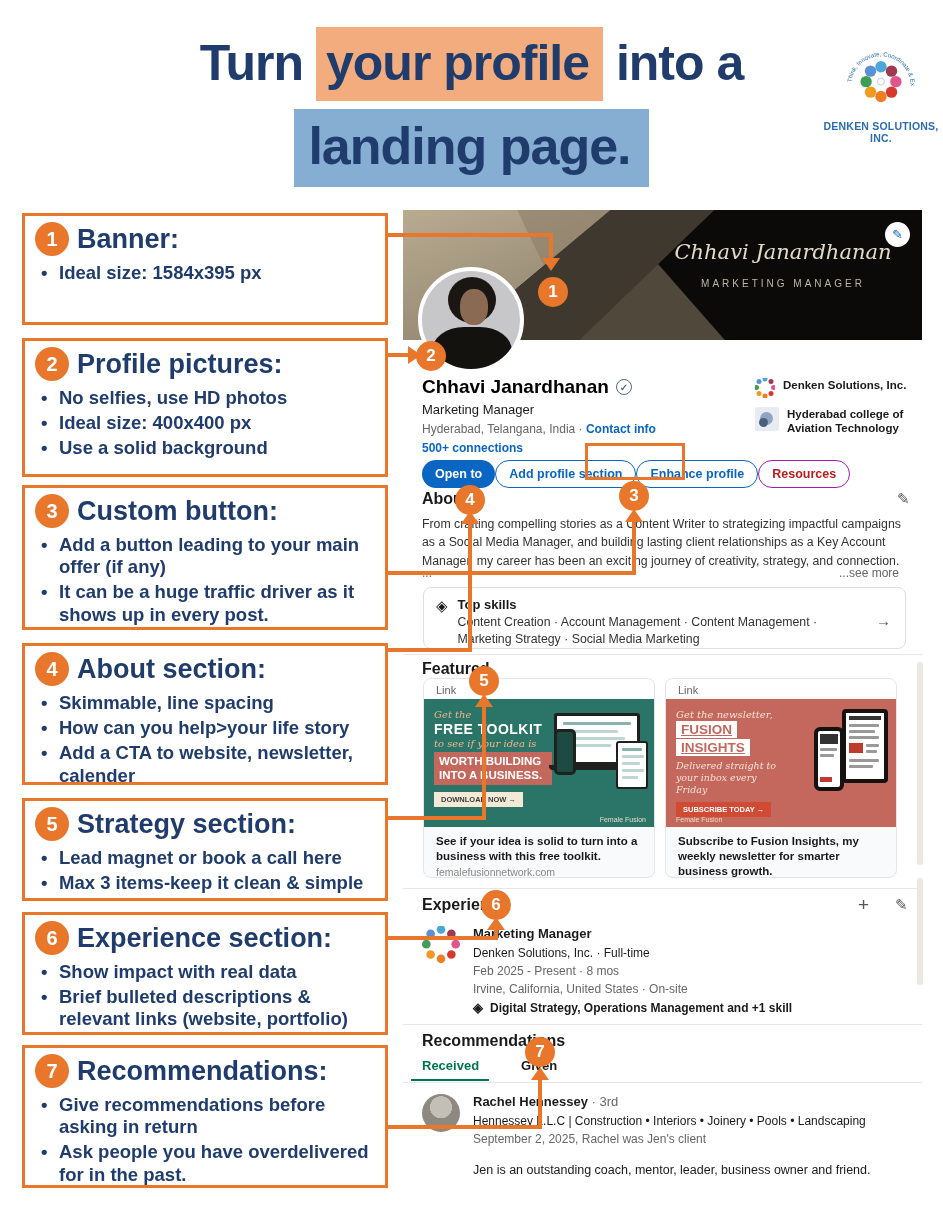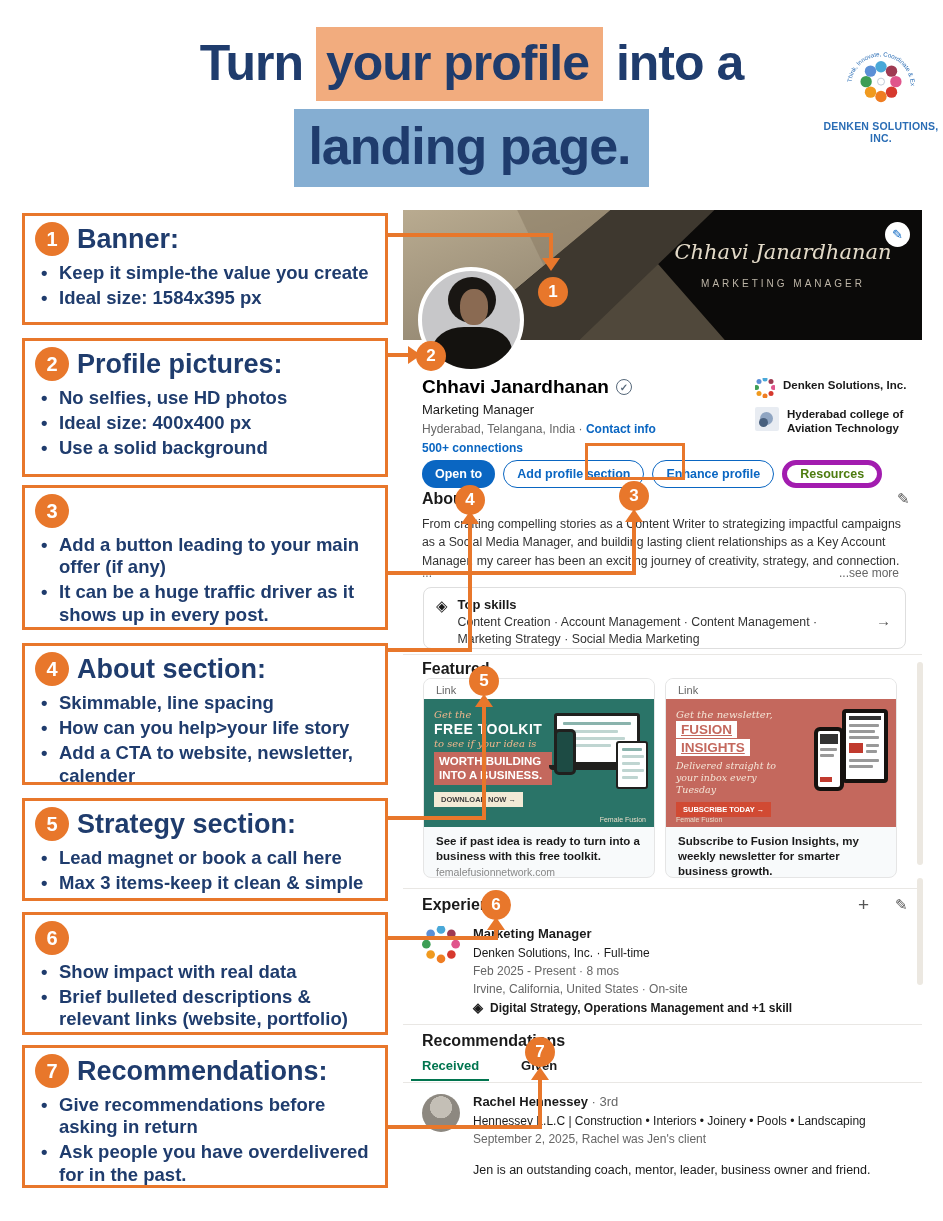--- a/index.html
+++ b/index.html
@@ -66,26 +66,26 @@
   .av-body { position:absolute; left:10px; top:56px; width:80px; height:60px; border-radius:40% 40% 0 0; background:#14120f; }
 
   .li-name-row { left:19px; top:166px; font-size:19px; font-weight:bold; color:#000; display:flex; align-items:center; gap:7px; }
   .verify-badge { width:16px; height:16px; border:1.6px solid #56687a; border-radius:50%; color:#56687a;
     font-size:10px; display:flex; align-items:center; justify-content:center; font-weight:bold; }
   .li-headline { left:19px; top:192px; font-size:13px; color:#1a1a1a; }
   .li-location { left:19px; top:212px; font-size:12px; color:#666; }
   .blue-link { color:#0a66c2; font-weight:bold; }
   .li-connections { left:19px; top:231px; font-size:12px; font-weight:bold; color:#0a66c2; }
 
-  .li-actions { left:19px; top:250px; display:flex; gap:8px; }
+  .li-actions { left:19px; top:250px; display:flex; gap:0; }
   .pill { height:28px; border-radius:14px; padding:0 13px; font-size:12.5px; font-weight:bold;
     display:flex; align-items:center; background:#fff; }
   .pill-primary { background:#0a66c2; color:#fff; }
   .pill-blue { border:1px solid #0a66c2; color:#0a66c2; }
-  .pill-gray { border:5px solid #a21caf; color:#4d7c0f; }
+  .pill-gray { border:1px solid #a21caf; color:#b91c1c; }
 
   .org-col { left:352px; top:168px; width:165px; }
   .org-row { display:flex; gap:8px; align-items:flex-start; margin-bottom:9px; }
   .org-row span { font-size:11.5px; font-weight:bold; color:#1a1a1a; line-height:1.25; }
   .school-logo { width:24px; height:24px; background:#e8ecf2; border-radius:2px; position:relative; flex:none; }
   .school-logo i { position:absolute; border-radius:50%; }
   .school-logo .c1 { left:5px; top:5px; width:13px; height:13px; background:#8fa5c2; }
   .school-logo .c2 { left:4px; top:11px; width:9px; height:9px; background:#48607e; }
 
   .sec-head { font-size:16px; font-weight:bold; color:#1a1a1a; }
@@ -195,40 +195,40 @@
   </svg>
   <div class="logo-name">DENKEN SOLUTIONS, INC.</div>
 </div>
 
 <div class="abs callout" style="top:213px;height:112px;">
   <div class="callout-head">
     <span class="num-badge">1</span>
     <span class="callout-title">Banner:</span>
   </div>
   <ul>
-    <li>Keep it simple-the value you create</li>
     <li>Ideal size: 1584x395 px</li>
   </ul>
 </div>
 
 <div class="abs callout" style="top:338px;height:139px;">
   <div class="callout-head">
     <span class="num-badge">2</span>
     <span class="callout-title">Profile pictures:</span>
   </div>
   <ul>
     <li>No selfies, use HD photos</li>
     <li>Ideal size: 400x400 px</li>
     <li>Use a solid background</li>
   </ul>
 </div>
 
 <div class="abs callout" style="top:485px;height:145px;">
   <div class="callout-head">
     <span class="num-badge">3</span>
+    <span class="callout-title">Custom button:</span>
   </div>
   <ul>
     <li>Add a button leading to your main offer (if any)</li>
     <li>It can be a huge traffic driver as it shows up in every post.</li>
   </ul>
 </div>
 
 <div class="abs callout" style="top:643px;height:142px;">
   <div class="callout-head">
     <span class="num-badge">4</span>
@@ -248,20 +248,21 @@
   </div>
   <ul>
     <li>Lead magnet or book a call here</li>
     <li>Max 3 items-keep it clean &amp; simple</li>
   </ul>
 </div>
 
 <div class="abs callout" style="top:912px;height:123px;">
   <div class="callout-head">
     <span class="num-badge">6</span>
+    <span class="callout-title">Experience section:</span>
   </div>
   <ul>
     <li>Show impact with real data</li>
     <li>Brief bulleted descriptions &amp; relevant links (website, portfolio)</li>
   </ul>
 </div>
 
 <div class="abs callout" style="top:1045px;height:143px;">
   <div class="callout-head">
     <span class="num-badge">7</span>
@@ -401,31 +402,31 @@
       <div class="device phone1"></div>
       <div class="device tablet1">
         <div class="screen-line" style="left:4px;top:5px;width:20px;"></div>
         <div class="screen-line" style="left:4px;top:12px;width:22px;opacity:.3;"></div>
         <div class="screen-line" style="left:4px;top:19px;width:18px;opacity:.3;"></div>
         <div class="screen-line" style="left:4px;top:26px;width:22px;opacity:.3;"></div>
         <div class="screen-line" style="left:4px;top:33px;width:16px;opacity:.3;"></div>
       </div>
       <span class="ft-brand" style="right:8px;bottom:4px;">Female Fusion</span>
     </div>
-    <div class="feat-caption">See if past idea is ready to turn into a business with this free toolkit.</div>
+    <div class="feat-caption">See if your idea is solid to turn into a business with this free toolkit.</div>
     <div class="feat-source">femalefusionnetwork.com</div>
   </div>
 
   <div class="abs feat-card" style="left:262px;">
     <div class="feat-label">Link</div>
     <div class="feat-art art-salmon">
       <div class="fi-intro script">Get the newsletter,</div>
       <div><span class="fi-block">FUSION</span></div>
       <div><span class="fi-block">INSIGHTS</span></div>
-      <div class="fi-sub script">Delivered straight to your inbox every Tuesday</div>
+      <div class="fi-sub script">Delivered straight to your inbox every Friday</div>
       <span class="fi-cta">SUBSCRIBE TODAY →</span>
       <div class="device tablet2">
         <div class="news-dark" style="left:3px;top:3px;width:32px;height:4px;"></div>
         <div class="news-line" style="left:3px;top:11px;width:30px;"></div>
         <div class="news-line" style="left:3px;top:17px;width:26px;"></div>
         <div class="news-line" style="left:3px;top:23px;width:30px;"></div>
         <div class="news-red" style="left:3px;top:30px;width:14px;height:10px;"></div>
         <div class="news-line" style="left:20px;top:31px;width:13px;"></div>
         <div class="news-line" style="left:20px;top:37px;width:11px;"></div>
         <div class="news-line" style="left:3px;top:46px;width:30px;"></div>

